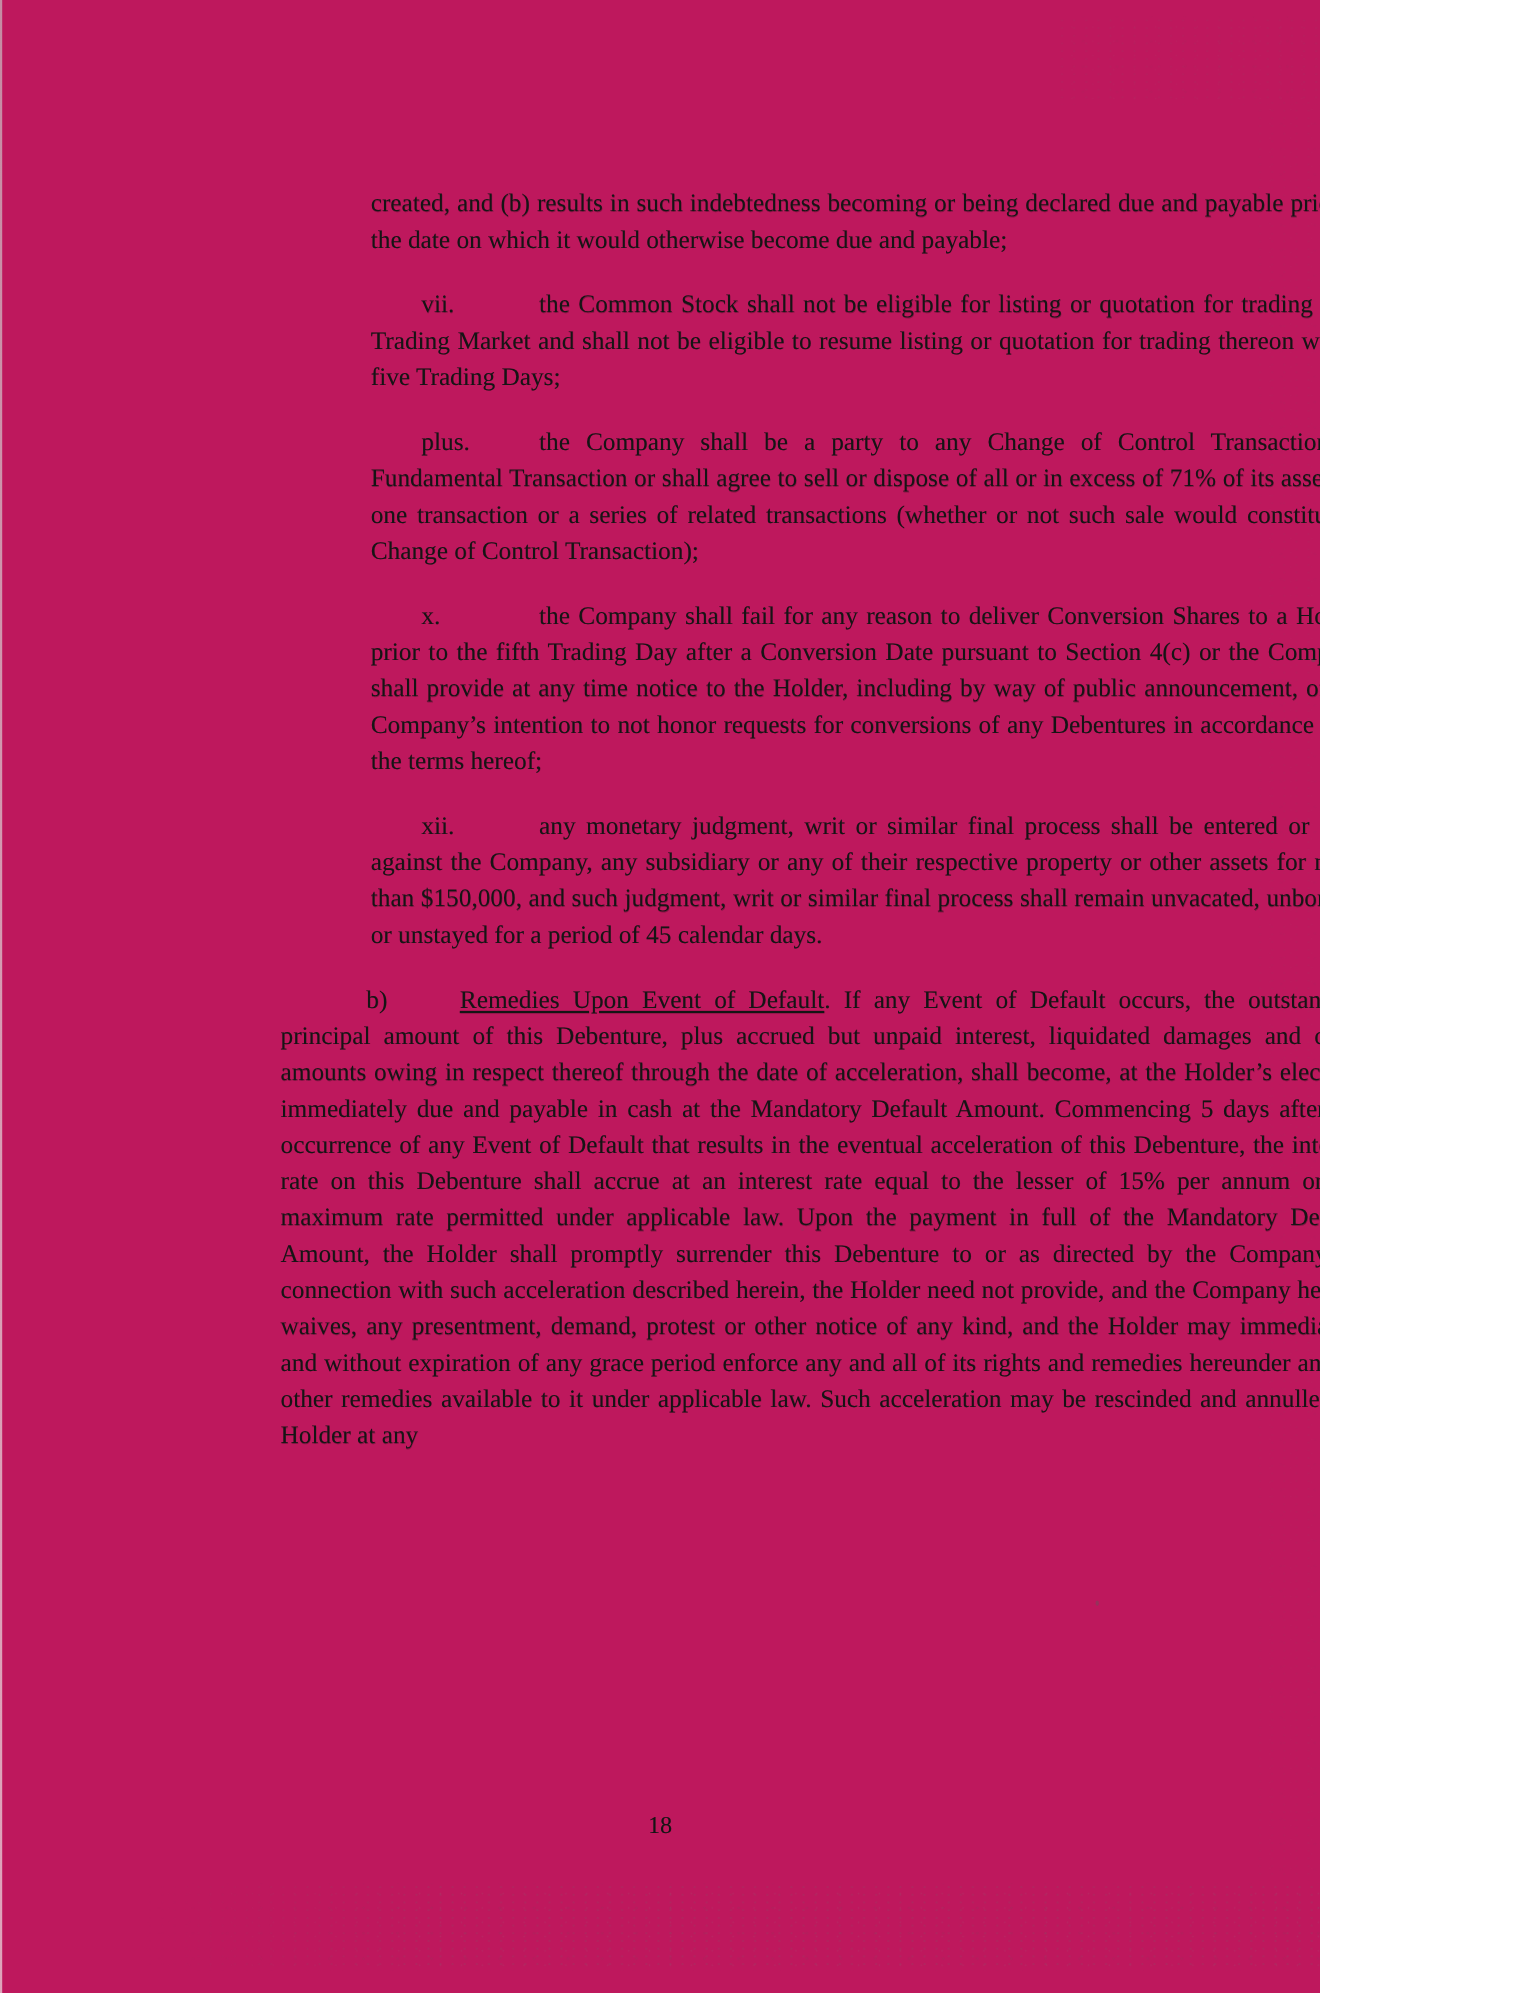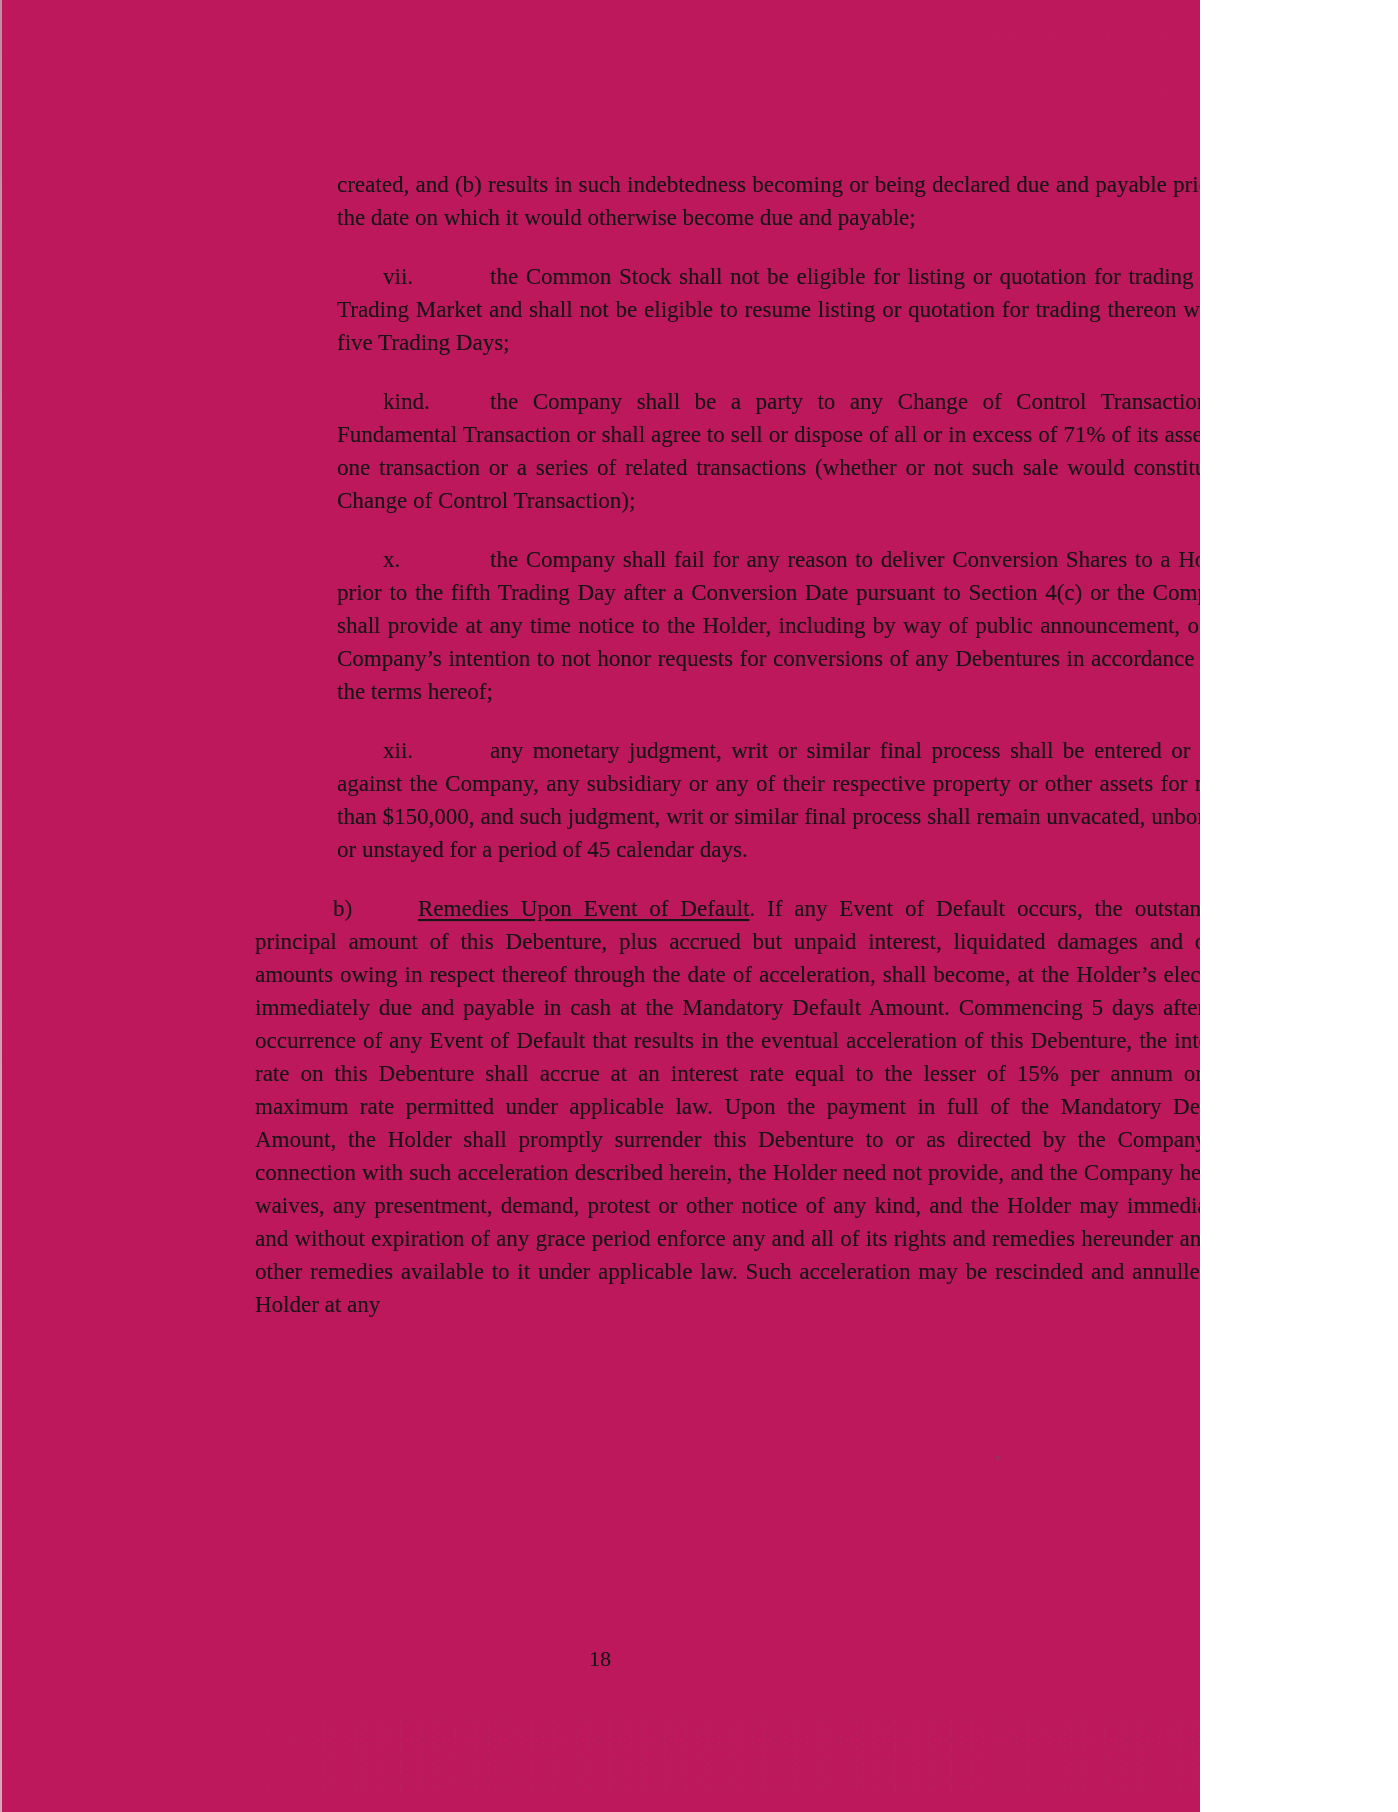--- a/index.html
+++ b/index.html
@@ -121,21 +121,21 @@
   <div class="speck speck-1"></div>
   <div class="speck speck-2"></div>
   <div class="speck speck-3"></div>
 
   <div class="content">
 
     <p class="item cont">created, and (b) results in such indebtedness becoming or being declared due and payable prior to the date on which it would otherwise become due and payable;</p>
 
     <p class="item"><span class="numeral">vii.</span><span>the Common Stock shall not be eligible for listing or quotation for trading on a Trading Market and shall not be eligible to resume listing or quotation for trading thereon within five Trading Days;</span></p>
 
-    <p class="item"><span class="numeral">kind.</span><span>the Company shall be a party to any Change of Control Transaction or Fundamental Transaction or shall agree to sell or dispose of all or in excess of 71% of its assets in one transaction or a series of related transactions (whether or not such sale would constitute a Change of Control Transaction);</span></p>
+    <p class="item"><span class="numeral">plus.</span><span>the Company shall be a party to any Change of Control Transaction or Fundamental Transaction or shall agree to sell or dispose of all or in excess of 71% of its assets in one transaction or a series of related transactions (whether or not such sale would constitute a Change of Control Transaction);</span></p>
 
 
     <p class="item"><span class="numeral">x.</span><span>the Company shall fail for any reason to deliver Conversion Shares to a Holder prior to the fifth Trading Day after a Conversion Date pursuant to Section 4(c) or the Company shall provide at any time notice to the Holder, including by way of public announcement, of the Company’s intention to not honor requests for conversions of any Debentures in accordance with the terms hereof;</span></p>
 
 
     <p class="item"><span class="numeral">xii.</span><span>any monetary judgment, writ or similar final process shall be entered or filed against the Company, any subsidiary or any of their respective property or other assets for more than $150,000, and such judgment, writ or similar final process shall remain unvacated, unbonded or unstayed for a period of 45 calendar days.</span></p>
 
     <p class="remedies"><span class="label">b)</span><span class="heading">Remedies Upon Event of Default</span><span>.  If any Event of Default occurs, the outstanding principal amount of this Debenture, plus accrued but unpaid interest, liquidated damages and other amounts owing in respect thereof through the date of acceleration, shall become, at the Holder’s election, immediately due and payable in cash at the Mandatory Default Amount.  Commencing 5 days after the occurrence of any Event of Default that results in the eventual acceleration of this Debenture, the interest rate on this Debenture shall accrue at an interest rate equal to the lesser of 15% per annum or the maximum rate permitted under applicable law.  Upon the payment in full of the Mandatory Default Amount, the Holder shall promptly surrender this Debenture to or as directed by the Company.  In connection with such acceleration described herein, the Holder need not provide, and the Company hereby waives, any presentment, demand, protest or other notice of any kind, and the Holder may immediately and without expiration of any grace period enforce any and all of its rights and remedies hereunder and all other remedies available to it under applicable law.  Such acceleration may be rescinded and annulled by Holder at any</span></p>
 
   </div>

